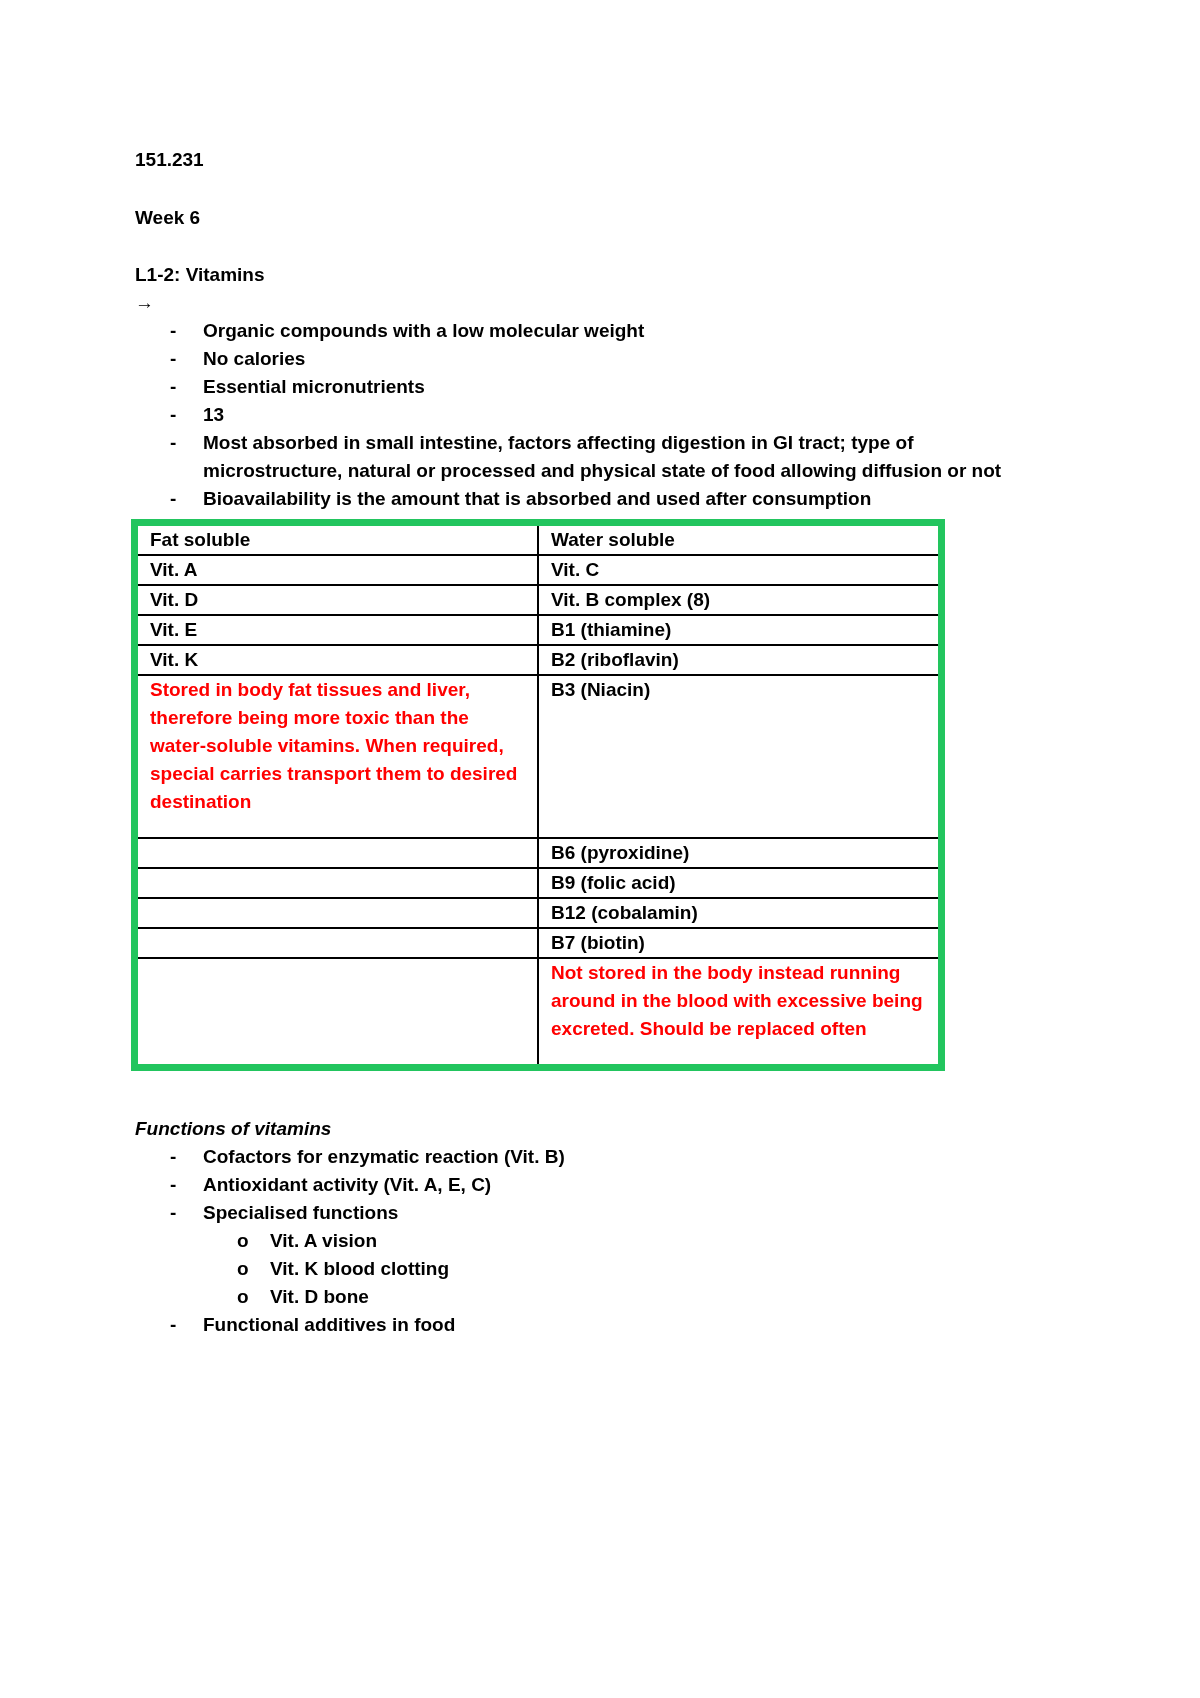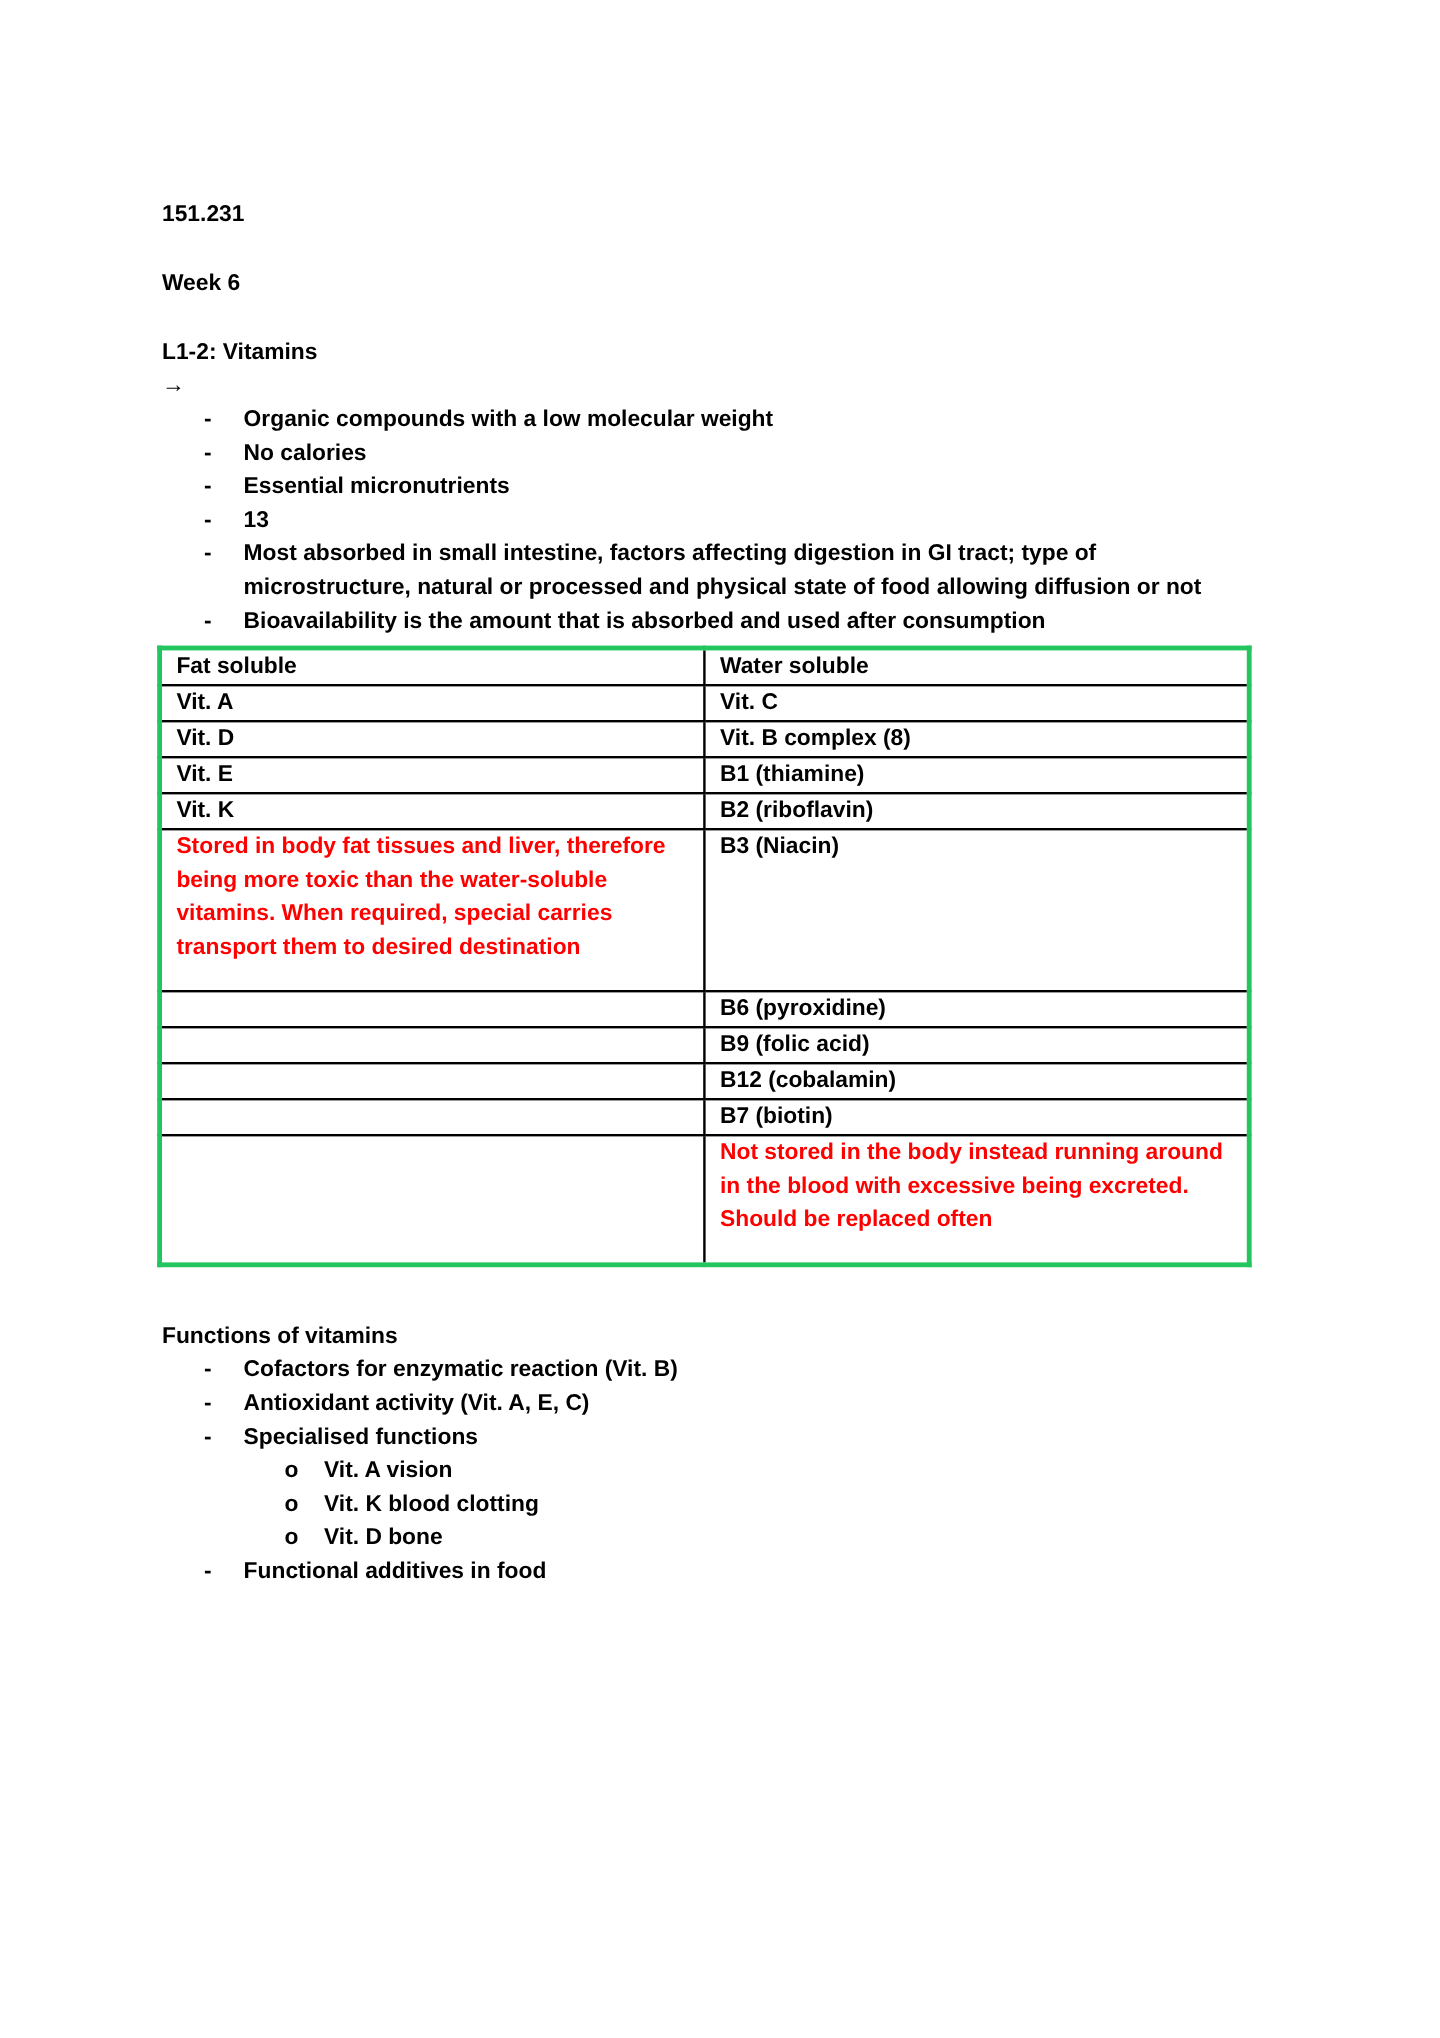--- a/index.html
+++ b/index.html
@@ -13,55 +13,54 @@
     font-family: "Liberation Sans", sans-serif;
     font-weight: bold;
     color: #000000;
     font-size: 19px;
     line-height: 28px;
     overflow: hidden;
   }
   .doc {
     padding: 146px 150px 0 135px;
     width: 915px;
-    margin-top: 19px;
   }
   p { margin: 0; }
   .course   { margin-bottom: 30px; }
   .week     { margin: 0; }
   .title    { width: 740px; text-align: center; }
   .section  { margin-top: 29px; }
   .para     { margin-top: 33px; }
   .arrow-line { display: flex; }
   .arrow-line .arrow { width: 33px; flex: none; }
   .bullet { display: flex; }
   .b1 { padding-left: 35px; }
   .b2 { padding-left: 102px; }
   .bullet .marker { width: 33px; flex: none; }
   .bullet .btext  { flex: 1; }
   table.vit-table {
     border-collapse: collapse;
-    width: 912px;
+    width: 814px;
     margin-top: 6px;
     margin-left: -4px;
-    border: 4px solid #22c55e;
+    border: 7px solid #22c55e;
   }
   .vit-table th, .vit-table td {
     border: 2px solid #000;
     width: 50%;
     text-align: left;
     vertical-align: top;
     padding: 0 12px;
     line-height: 28px;
     font-weight: bold;
   }
   .vit-table tr { height: 30px; }
   .vit-table td.tall { padding-bottom: 21px; }
   .red-cell { color: var(--red, #ff0000); }
-  .functions-heading { margin-top: 44px; }
+  .functions-heading { margin-top: 44px; font-style: italic; }
 </style>
 </head>
 <body style="color: rgb(0, 0, 0); background: rgb(255, 255, 255);">
 
 <div class="doc">
 
   <p class="course">151.231</p>
   <p class="week">Week 6</p>
   <p class="section">L1-2: Vitamins</p>
 

